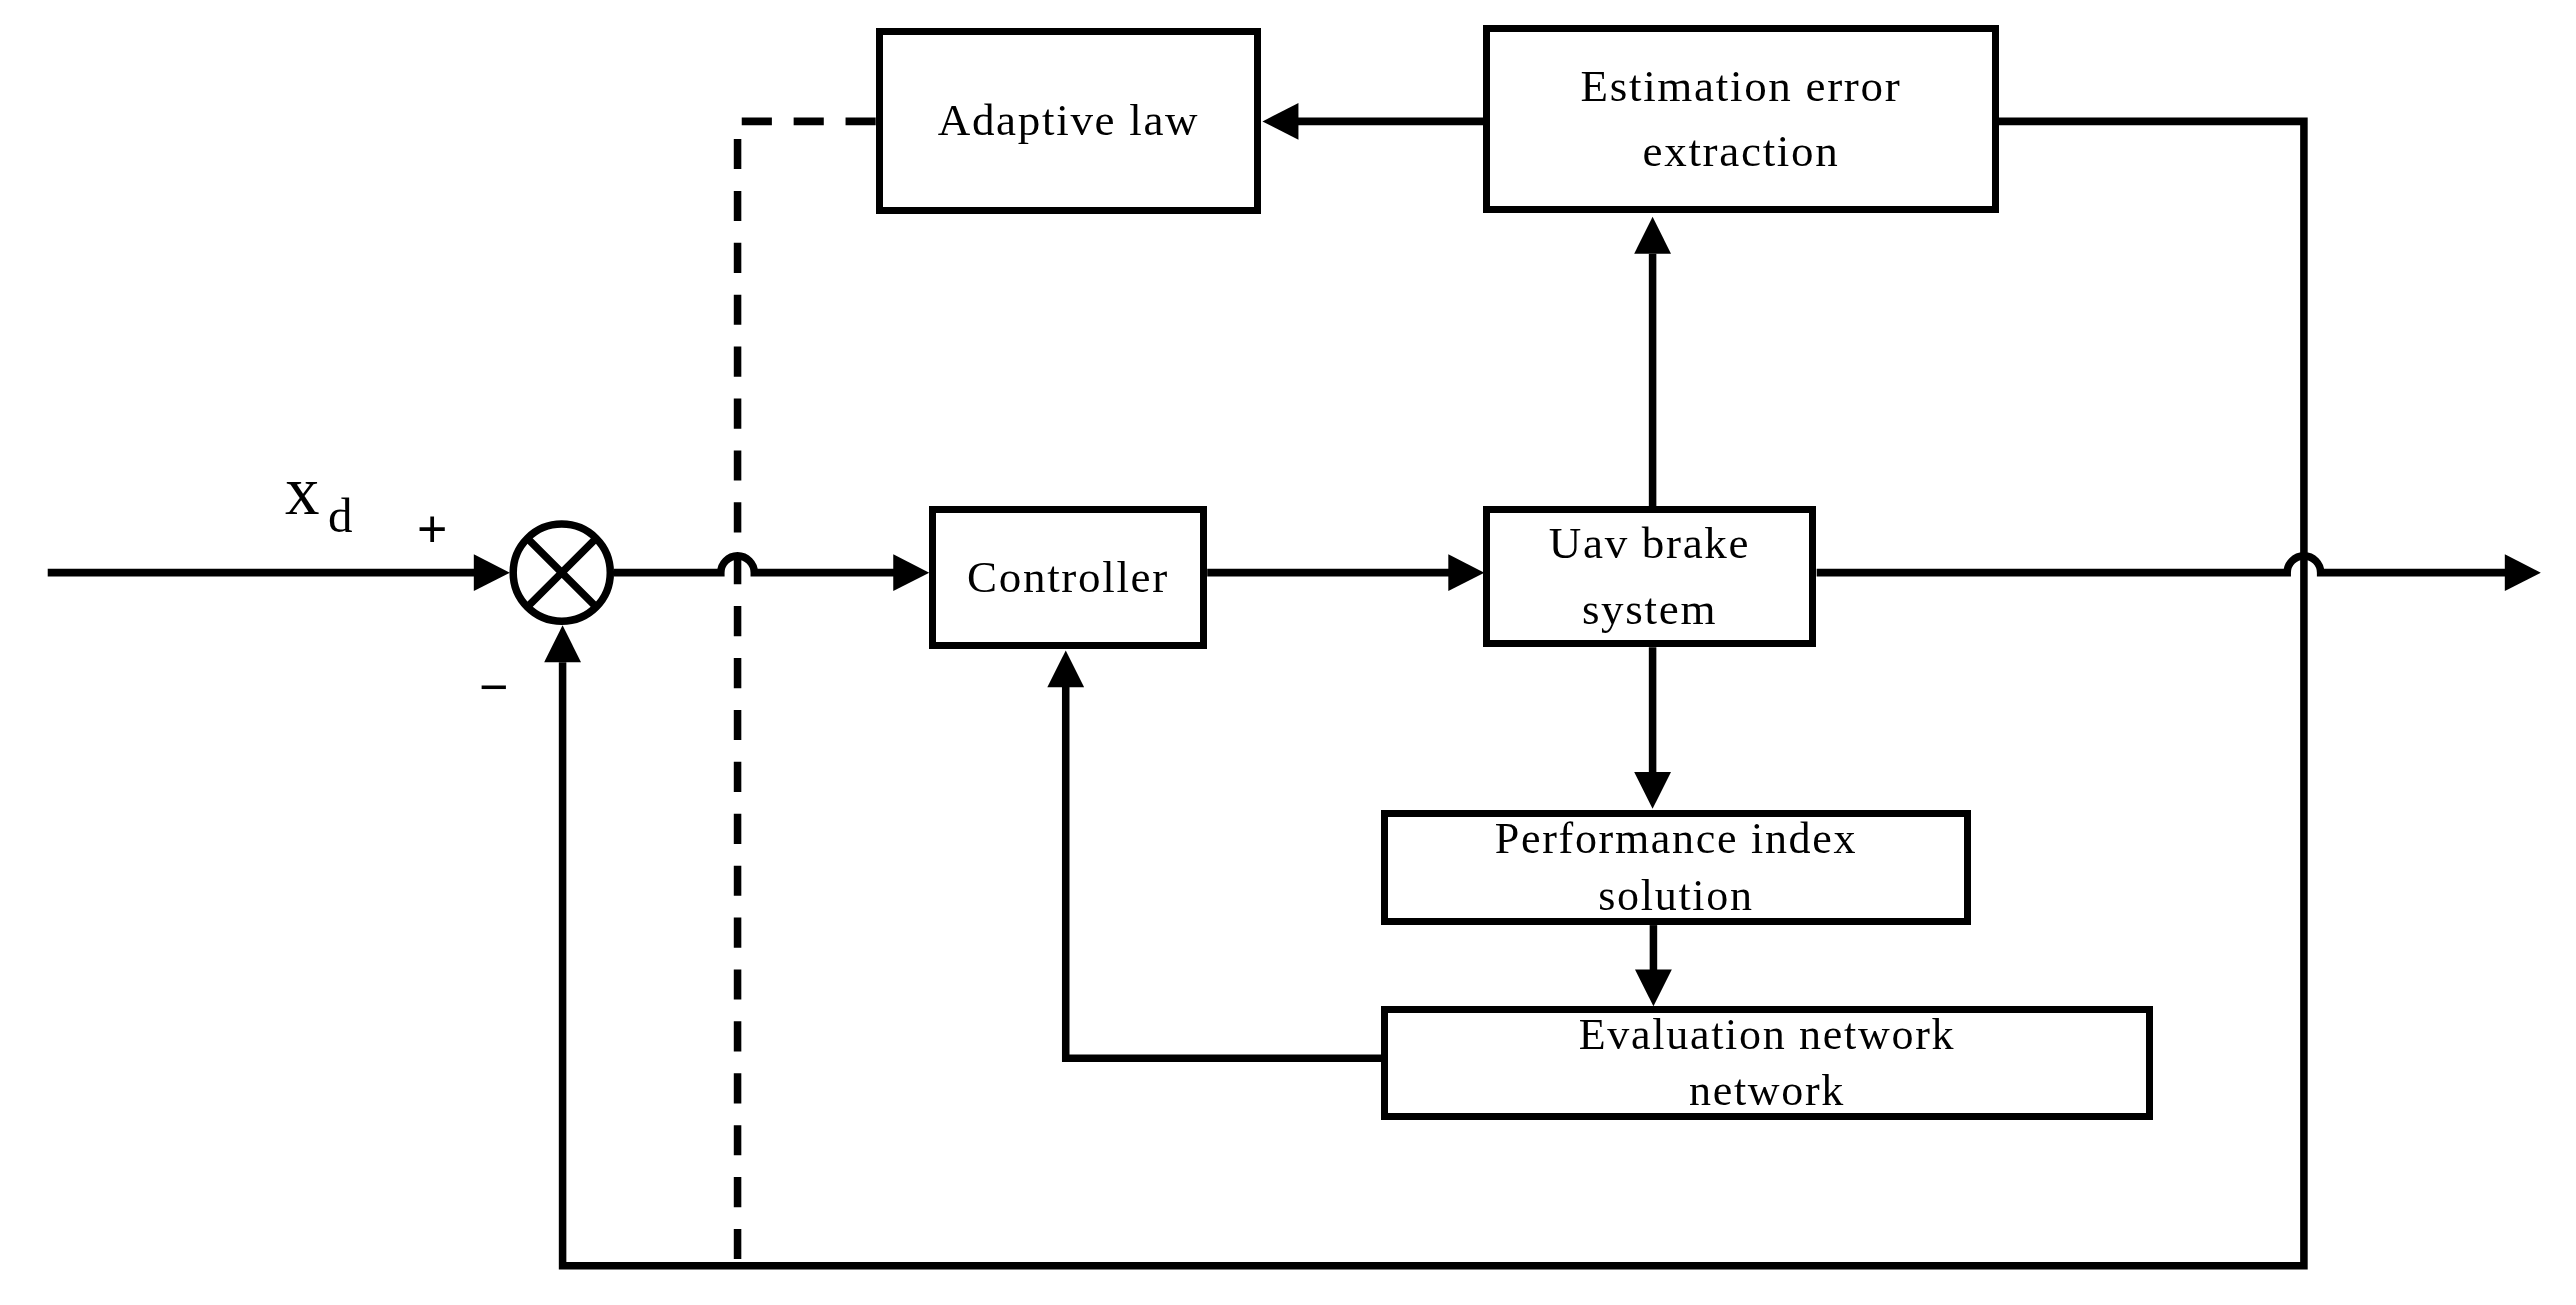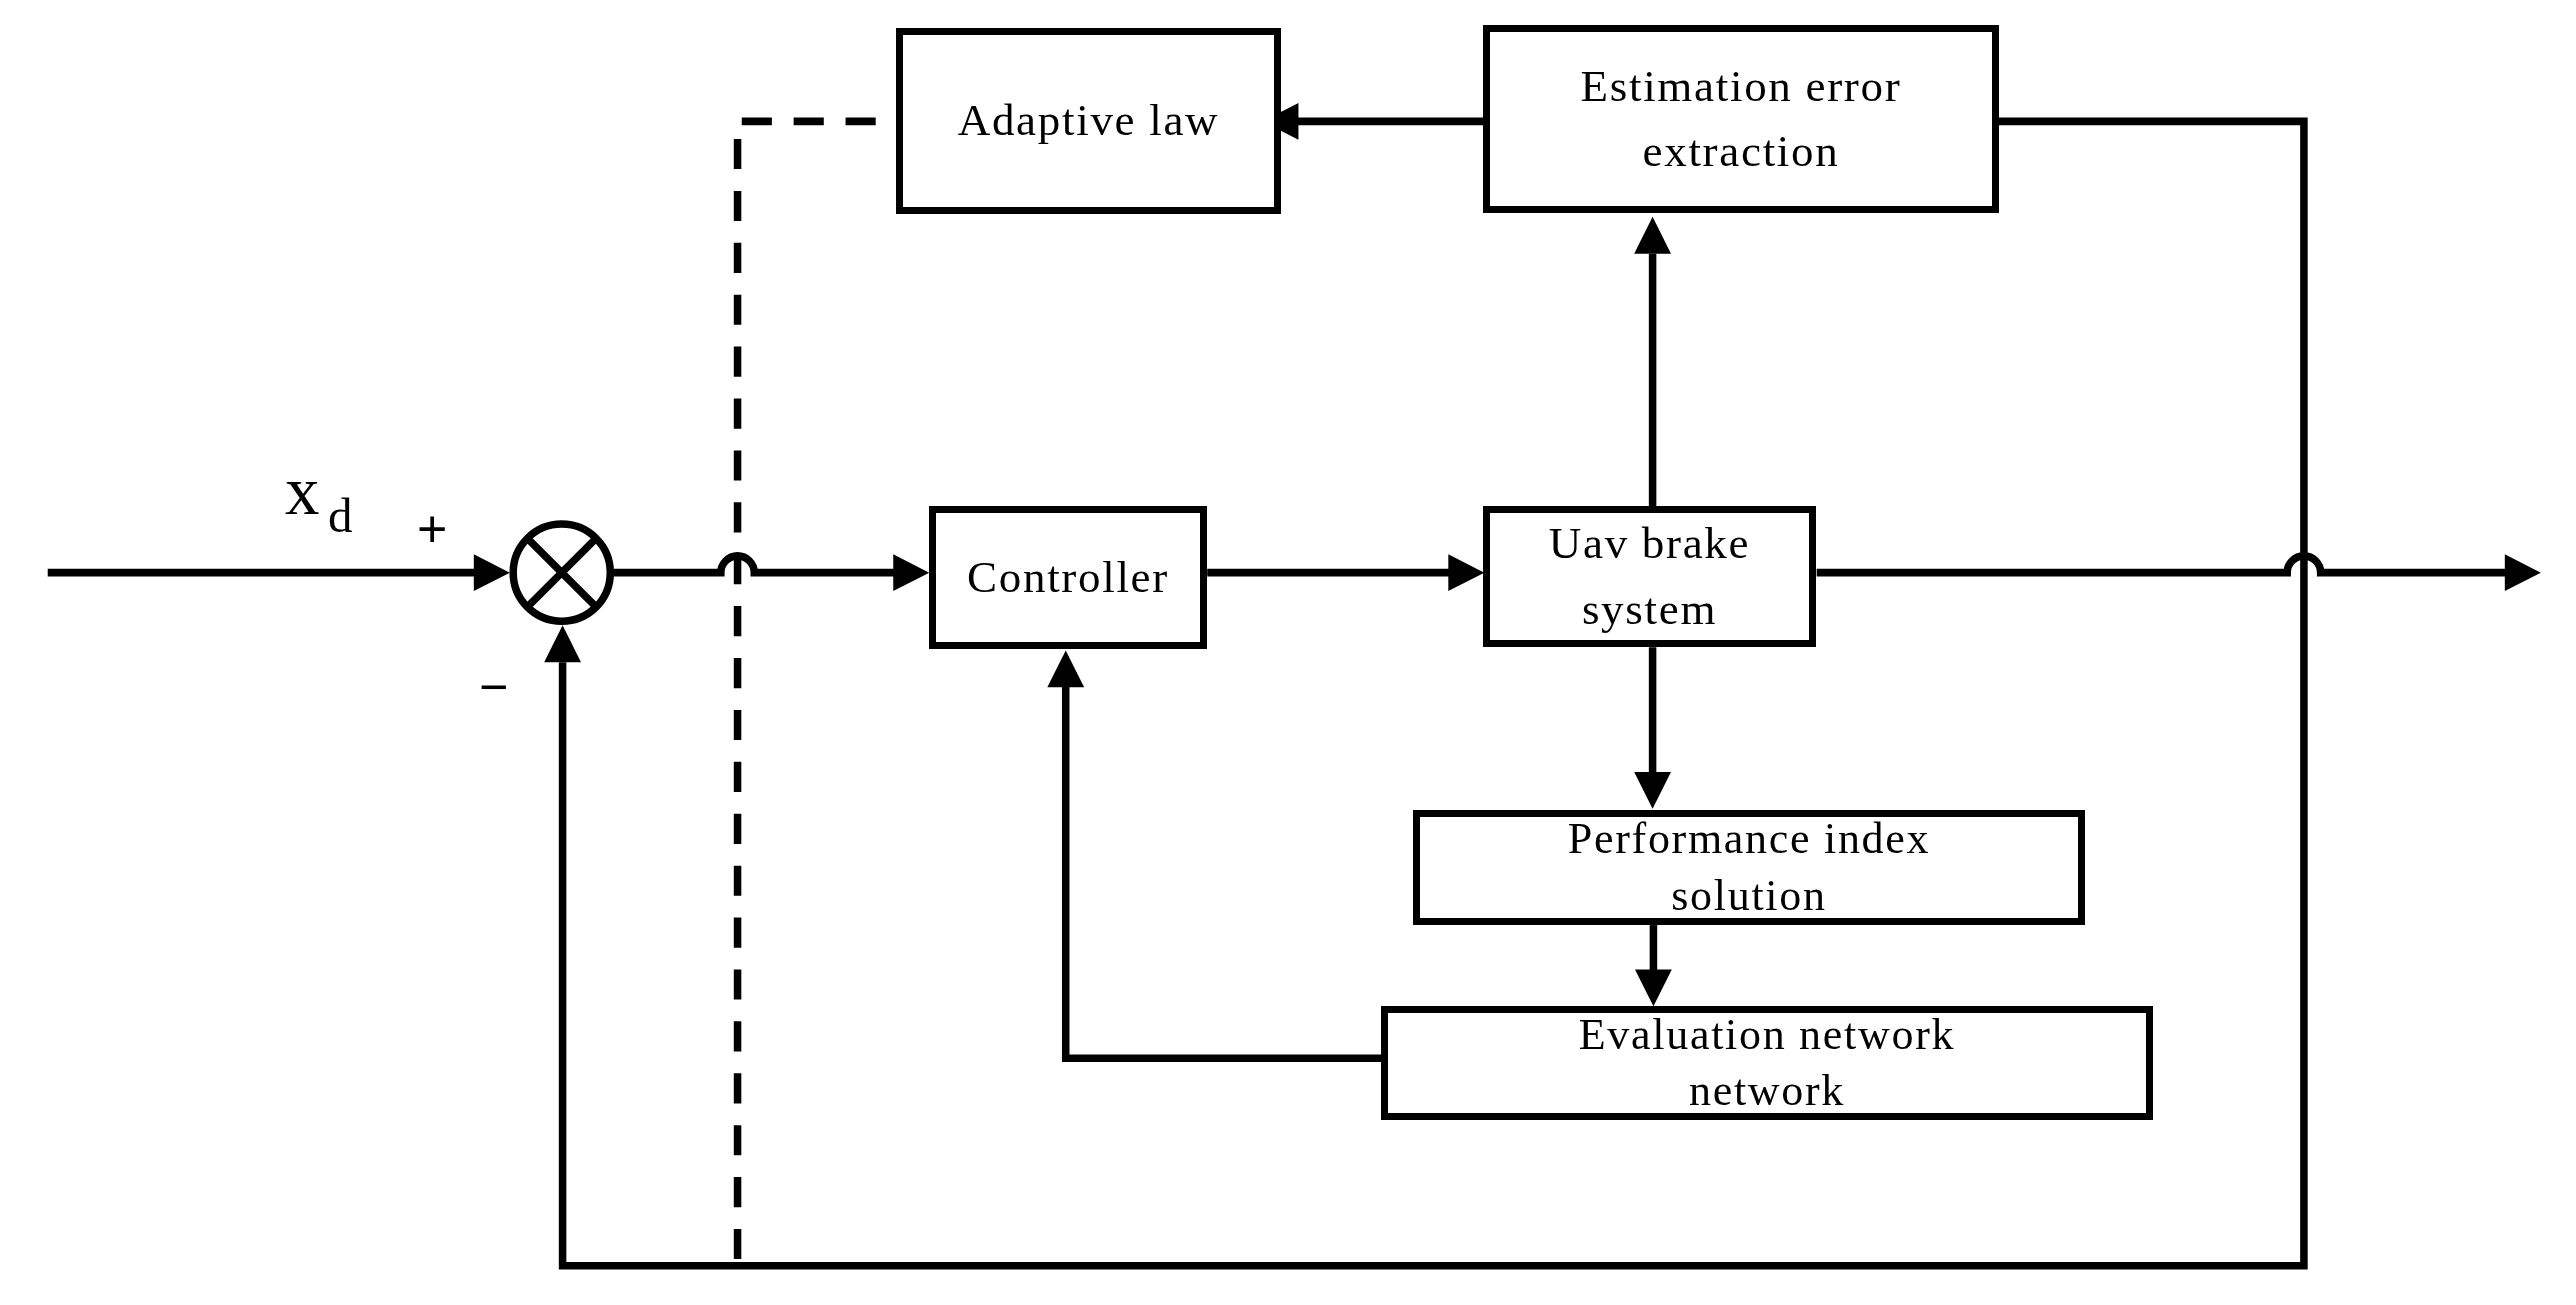--- a/index.html
+++ b/index.html
@@ -11,25 +11,25 @@
          display:flex;flex-direction:column;align-items:center;justify-content:center;
          text-align:center;box-sizing:border-box;
          font-size:45px;letter-spacing:1.7px;line-height:1.45;}
   .block.tight{line-height:1.28;font-size:44px;}
   .lbl{position:absolute;white-space:nowrap;}
   .xd{left:285px;top:452px;font-size:69px;}
   .xd .sub{font-size:49px;vertical-align:-18.4px;margin-left:8.4px;}
   .plus{left:417px;top:499px;font-size:52px;font-family:"Liberation Sans",sans-serif;font-weight:400;}
   .minus{left:479px;top:658px;font-size:50px;font-family:"Liberation Sans",sans-serif;}
   
-  #blk-adaptive{left:876px;top:28px;width:385px;height:186px;margin-left:20px;}
+  #blk-adaptive{left:876px;top:28px;width:385px;height:186px;}
   #blk-eee{left:1483px;top:25px;width:516px;height:188px;}
   #blk-controller{left:929px;top:506px;width:278px;height:143px;}
   #blk-uav{left:1483px;top:506px;width:333px;height:141px;}
-  #blk-pif{left:1413px;top:810px;width:672px;height:115px;}
+  #blk-pif{left:1381px;top:810px;width:590px;height:115px;}
   #blk-ens{left:1381px;top:1006px;width:772px;height:114px;}
 </style>
 </head>
 <body>
 
 <div class="canvas">
 
   <svg class="wires" width="2576" height="1306" viewBox="0 0 3077 1560">
     <g stroke="#000" stroke-width="9" fill="none">
 

